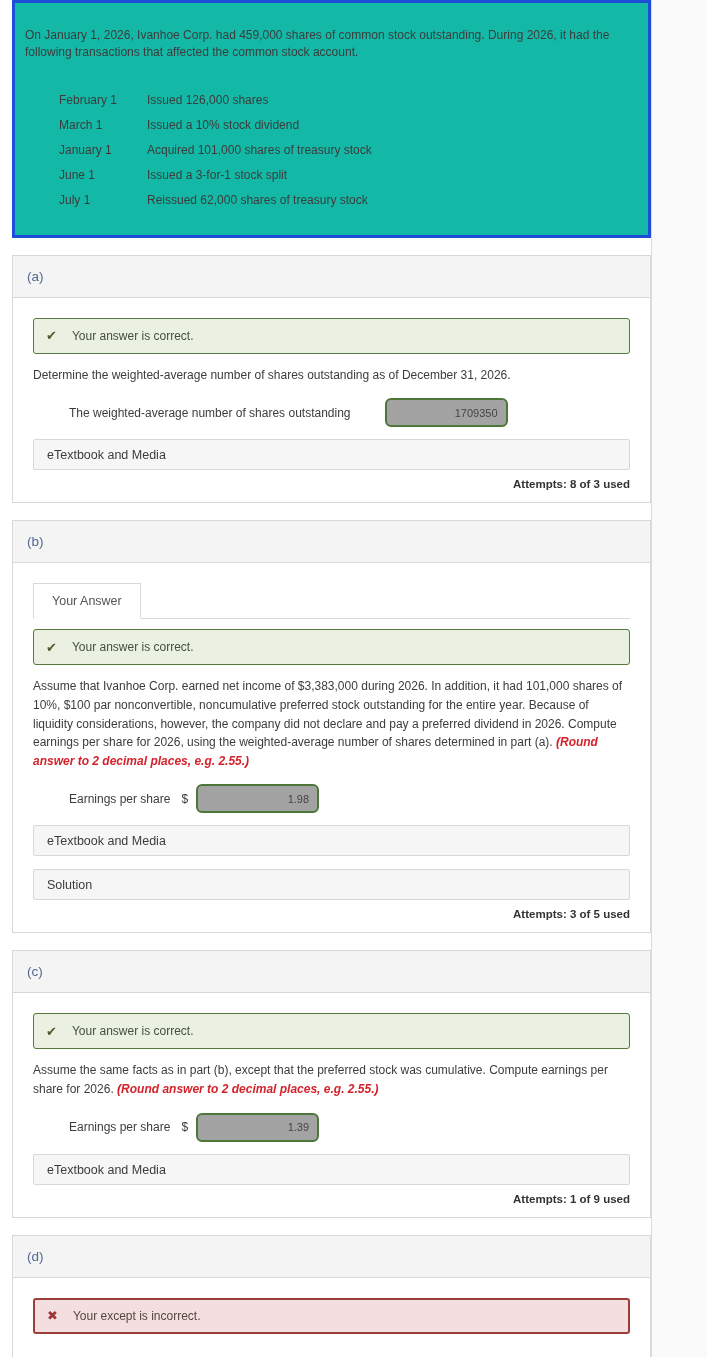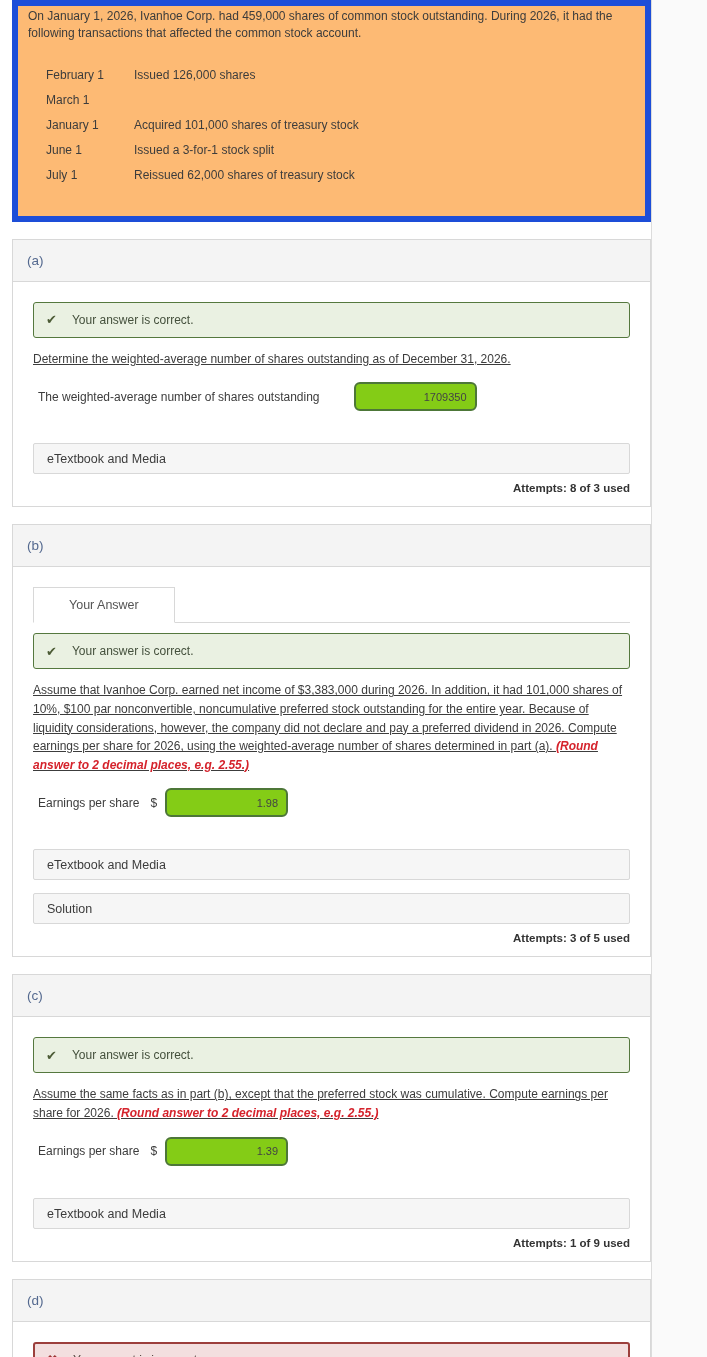--- a/index.html
+++ b/index.html
@@ -12,27 +12,27 @@
   }
   .content-col {
     position:absolute; left:0; top:0;
     width:652px; min-height:1357px;
     background:#ffffff;
     border-right:1px solid #dcdcdc;
   }
   
   .panel-top {
     margin-left:12px;
-    background:#fdba74;
-    border:6px solid #1d4ed8;
-    padding:2px 12px 28px 10px;
+    background:#14b8a6;
+    border:3px solid #1d4ed8;
+    padding:24px 12px 28px 10px;
   }
   .intro { line-height:1.45; color:#3c3c3c; width:625px; }
   .txn-list { margin:20px 0 0 18px; }
-  .txn-row { display:flex; height:25px; align-items:center; }
+  .txn-row { display:flex; height:25px; align-items:flex-end;margin-left:16px; }
   .txn-date { width:88px; flex:none; }
   .txn-desc { flex:1; }
 
   
   .section {
     margin-left:12px; margin-top:17px;
     background:#fff;
     border:1px solid #d8d8d8;
   }
   .section-header {
@@ -40,21 +40,21 @@
     border-bottom:1px solid #d8d8d8;
     padding:12px 14px;
     color:#54698f;
     font-size:13.5px;
     line-height:17px;
   }
   .section-body { padding:10px 20px 12px 20px; }
 
   
   .tabs { display:flex; border-bottom:1px solid #d8d8d8; margin-top:10px; align-items:flex-end; }
-  .tab { padding:10px 35px; font-size:12.5px; cursor:pointer; }
+  .tab { padding:10px 18px; font-size:12.5px; cursor:pointer; }
   .tab-active {
     background:#fff;
     border:1px solid #d8d8d8;
     border-bottom:1px solid #fff;
     margin-bottom:-1px;
     color:#555;
   }
   .tab-link { color:#2d6ca3; }
 
   
@@ -64,42 +64,42 @@
     padding:9px 12px;
     display:flex; align-items:center; gap:15px;
     min-height:36px;
   }
   .alert-success { background:#eaf1e2; border:1px solid #55783e; color:#44503c; }
   .alert-error   { background:#f3dfdf; border:2px solid #9c3f3c; color:#55453f; }
   .alert-icon { font-size:13px; line-height:13px; }
   .alert-success .alert-icon { color:#4c5b35; }
   .alert-error .alert-icon { color:#9c3433; }
 
-  .question { margin:12px 0 0 0; line-height:1.55; color:#3c3c3c; max-width:600px;text-decoration:underline; }
+  .question { margin:12px 0 0 0; line-height:1.55; color:#3c3c3c; max-width:600px; }
   .red-note { color:#d5232c; font-weight:bold; font-style:italic; }
 
   
   .answer-row { margin:14px 0 0 5px; display:flex; align-items:center; }
-  .answer-label { color:#3c3c3c; }
+  .answer-label { color:#3c3c3c;margin-left:31px; }
   .currency { margin:0 8px 0 11px; }
   .answer-input {
     width:123px; height:29px;
     border:2px solid #4d7738; border-radius:6px;
-    background:#84cc16;
+    background:#a3a3a3;
     text-align:right;
     padding:0 8px;
     font-family:"Liberation Sans", sans-serif;
     font-size:11px; color:#444;
   }
   .wa-input { margin-left:34px; }
 
   
   .bar-btn {
     display:block; width:100%;
-    margin-top:32px;
+    margin-top:12px;
     background:#f6f6f6;
     border:1px solid #d8d8d8;
     border-radius:2px;
     text-align:left;
     padding:8px 13px;
     font-family:"Liberation Sans", sans-serif;
     font-size:12.5px;
     color:#3c3c3c;
     cursor:pointer;
     height:31px;
@@ -115,20 +115,21 @@
 
   <div class="panel-top">
     <p class="intro">On January 1, 2026, Ivanhoe Corp. had 459,000 shares of common stock outstanding. During 2026, it had the following transactions that affected the common stock account.</p>
     <div class="txn-list">
       <div class="txn-row">
         <span class="txn-date">February 1</span>
         <span class="txn-desc">Issued 126,000 shares</span>
       </div>
       <div class="txn-row">
         <span class="txn-date">March 1</span>
+        <span class="txn-desc">Issued a 10% stock dividend</span>
       </div>
       <div class="txn-row">
         <span class="txn-date">January 1</span>
         <span class="txn-desc">Acquired 101,000 shares of treasury stock</span>
       </div>
       <div class="txn-row">
         <span class="txn-date">June 1</span>
         <span class="txn-desc">Issued a 3-for-1 stock split</span>
       </div>
       <div class="txn-row">

